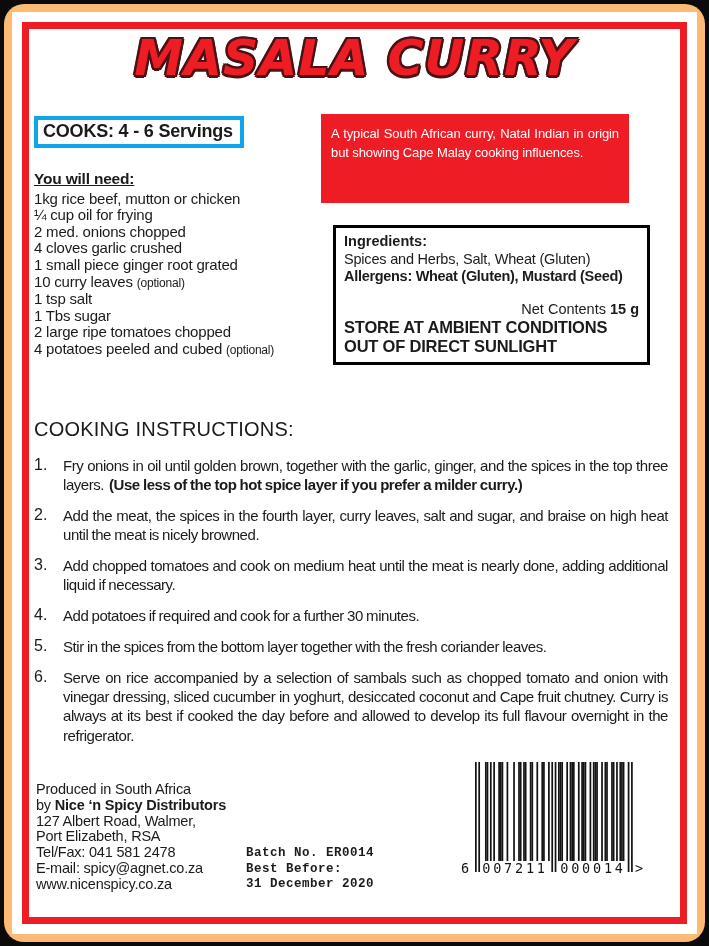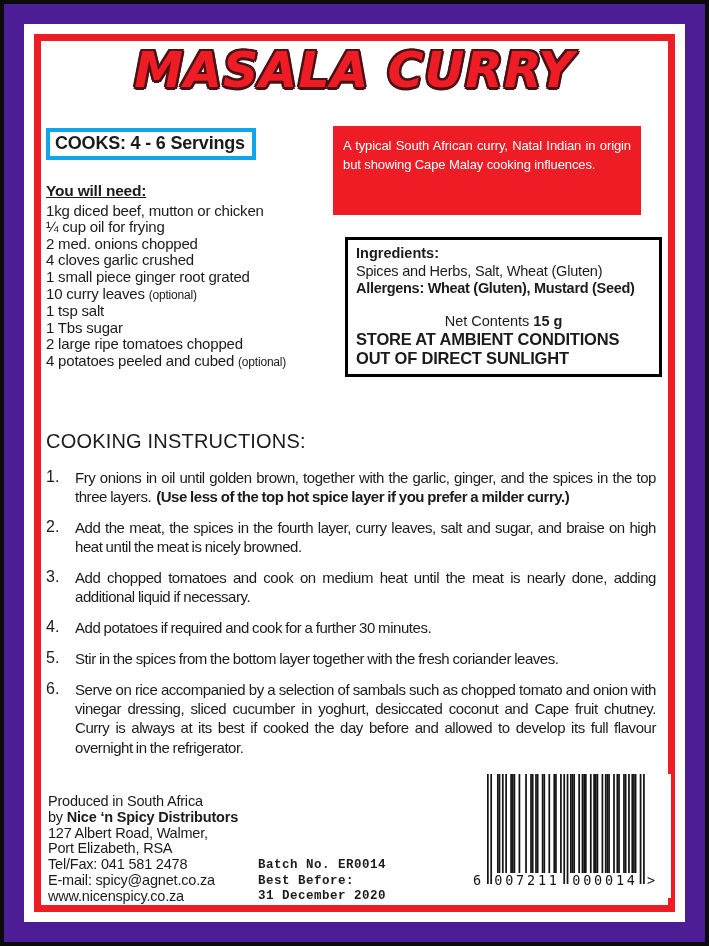--- a/index.html
+++ b/index.html
@@ -2,21 +2,21 @@
 <html><head>
 <meta charset="utf-8">
 <style>
   html,body{margin:0;padding:0;}
   body{
     width:709px;height:946px;position:relative;
     background:#0b0b0b;color:#1b1b1b;
     font-family:"Liberation Sans",sans-serif;
   }
   .outer{position:absolute;inset:0;background:#0b0b0b;padding:4px;box-sizing:border-box;}
-  .red-band{width:100%;height:100%;background:#4c1d95;padding:20px;box-sizing:border-box;}
+  .red-band{width:100%;height:100%;background:#fdba74;padding:8px;box-sizing:border-box;border-radius:20px;}
   .white-band{width:100%;height:100%;background:#ffffff;padding:10px;box-sizing:border-box;}
   .inner{width:100%;height:100%;background:#ffffff;border:7px solid #ee1c25;box-sizing:border-box;position:relative;}
 
   .title{
     position:absolute;top:1px;left:0;right:0;text-align:center;white-space:nowrap;
     font-family:"DejaVu Sans",sans-serif;font-weight:bold;font-style:italic;
     font-size:49px;letter-spacing:1px;color:#ee1c25;
     text-shadow:
       -2.5px 0 #4a1215, 2.5px 0 #4a1215, 0 -2.5px #4a1215, 0 2.5px #4a1215,
       -1.8px -1.8px #4a1215, 1.8px -1.8px #4a1215, -1.8px 1.8px #4a1215, 1.8px 1.8px #4a1215;
@@ -40,21 +40,21 @@
   .need li{white-space:nowrap;}
   .opt-note{font-size:12px;}
 
   .ing-box{
     position:absolute;left:304px;top:196px;width:317px;box-sizing:border-box;
     border:3px solid #000000;padding:5px 8px 7px;font-size:14.5px;line-height:17.5px;
   }
   .ing-heading{font-weight:bold;}
   .ing-line{letter-spacing:-0.2px;}
   .allergens-line{font-weight:bold;letter-spacing:-0.3px;}
-  .net-line{text-align:center;margin-top:15px;}
+  .net-line{text-align:right;margin-top:15px;}
   .net-value{font-weight:bold;}
   .storage-line{font-weight:bold;font-size:16.5px;line-height:18.6px;letter-spacing:-0.2px;white-space:nowrap;}
 
   .instructions{position:absolute;left:5px;top:389px;right:12px;}
   .inst-heading{font-size:20px;letter-spacing:0.2px;margin:0 0 15px 0;font-weight:normal;}
   .step{display:flex;margin-bottom:11.5px;}
   .step-num{width:29px;flex:none;font-size:16px;}
   .step-text{flex:1;font-size:15px;line-height:19.3px;text-align:justify;letter-spacing:-0.45px;word-spacing:-0.5px;}
   .step-bold{font-weight:bold;margin-left:5px;}
 
@@ -89,21 +89,21 @@
         <div class="title">MASALA CURRY</div>
 
         <div class="cooks">COOKS: 4 - 6 Servings</div>
 
         <div class="desc">A typical South African curry, Natal Indian in origin but showing Cape Malay cooking influences.</div>
 
         <div class="need">
           <div class="need-heading">You will need:</div>
           <ul>
 
-              <li><span>1kg diced beef, mutton or chicken</span> </li>
+              <li><span>1kg rice beef, mutton or chicken</span> </li>
 
               <li><span>¼ cup oil for frying</span> </li>
 
               <li><span>2 med. onions chopped</span> </li>
 
               <li><span>4 cloves garlic crushed</span> </li>
 
               <li><span>1 small piece ginger root grated</span> </li>
 
               <li><span>10 curry leaves</span> <span class="opt-note">(optional)</span></li>

